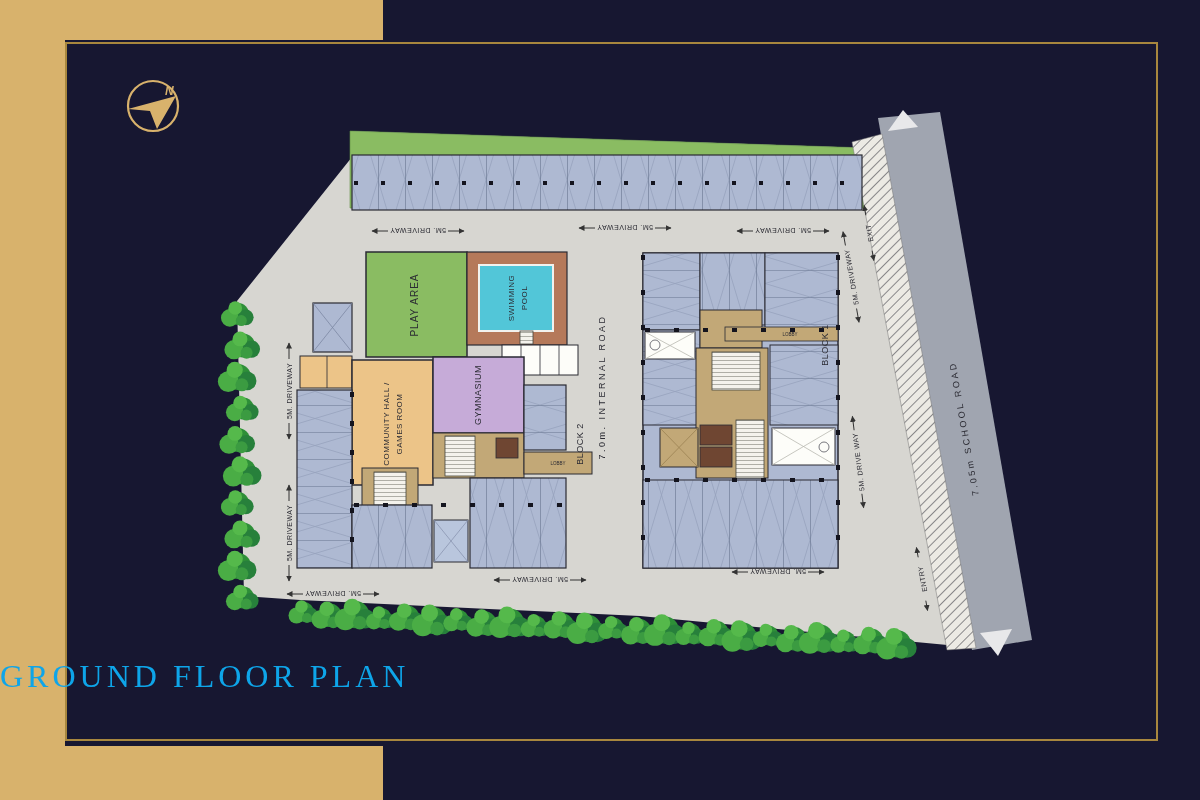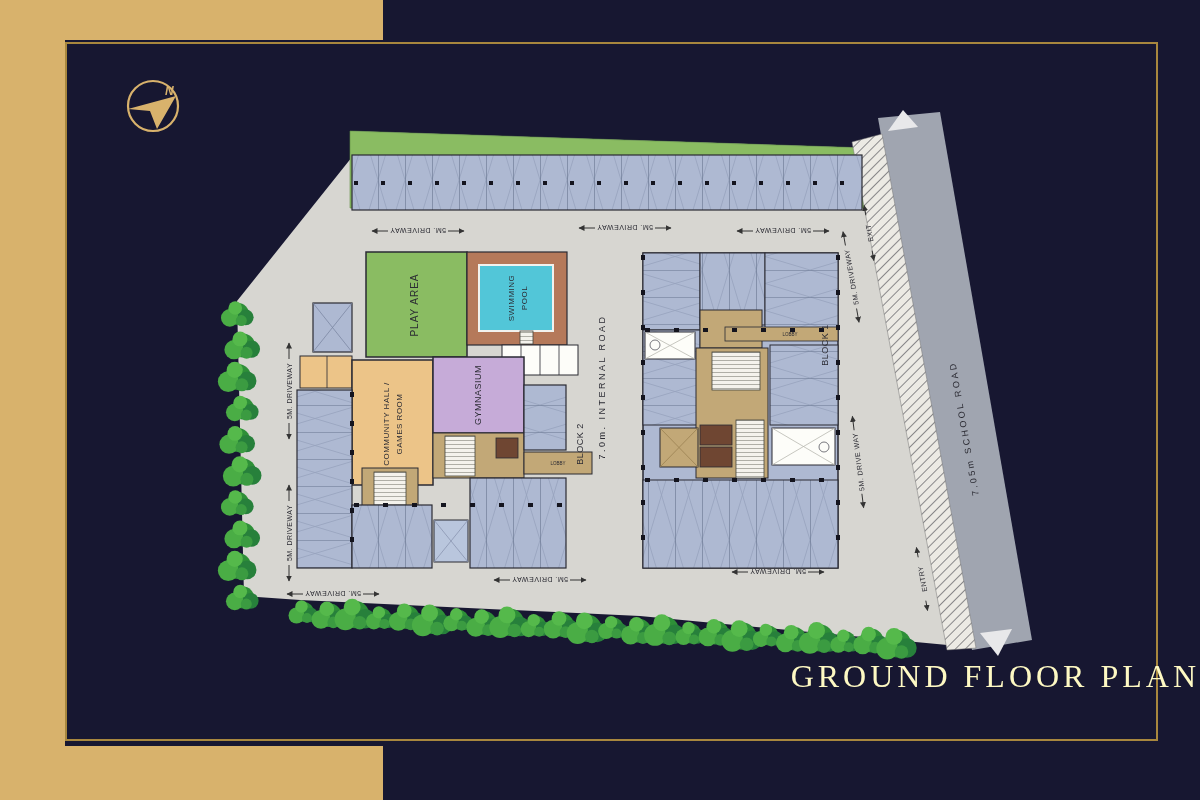--- a/index.html
+++ b/index.html
@@ -2,22 +2,22 @@
 <html><head>
 <meta charset="utf-8">
 <style>
   html,body{margin:0;padding:0;background:#171731;}
   #page{position:relative;width:1200px;height:800px;background:#171731;overflow:hidden;
         font-family:"Liberation Sans",sans-serif;}
   .gold{position:absolute;background:#d8b26c;}
   #frame{position:absolute;left:65px;top:42px;width:1093px;height:699px;
          border:2px solid #a8873e;box-sizing:border-box;}
   #plansvg{position:absolute;left:0;top:0;}
-  #title{position:absolute;left:0;top:658px;width:1200px;text-align:right;
-         color:#fef9c3;font-family:"Liberation Serif",serif;font-size:32px;
+  #title{position:absolute;left:0;top:658px;width:1200px;text-align:left;
+         color:#0ea5e9;font-family:"Liberation Serif",serif;font-size:32px;
          letter-spacing:4px;font-weight:400;}
   text{font-family:"Liberation Sans",sans-serif;fill:#2b2b33;}
   .lbl7{font-size:7px;letter-spacing:0.5px;}
   .lbl8{font-size:8px;letter-spacing:0.5px;}
   .lbl9{font-size:9px;letter-spacing:0.5px;}
   .lbl10{font-size:10px;letter-spacing:1px;}
   .road-lbl{font-size:9px;letter-spacing:2.5px;}
   .tiny{font-size:4.5px;}
 </style>
 </head>

